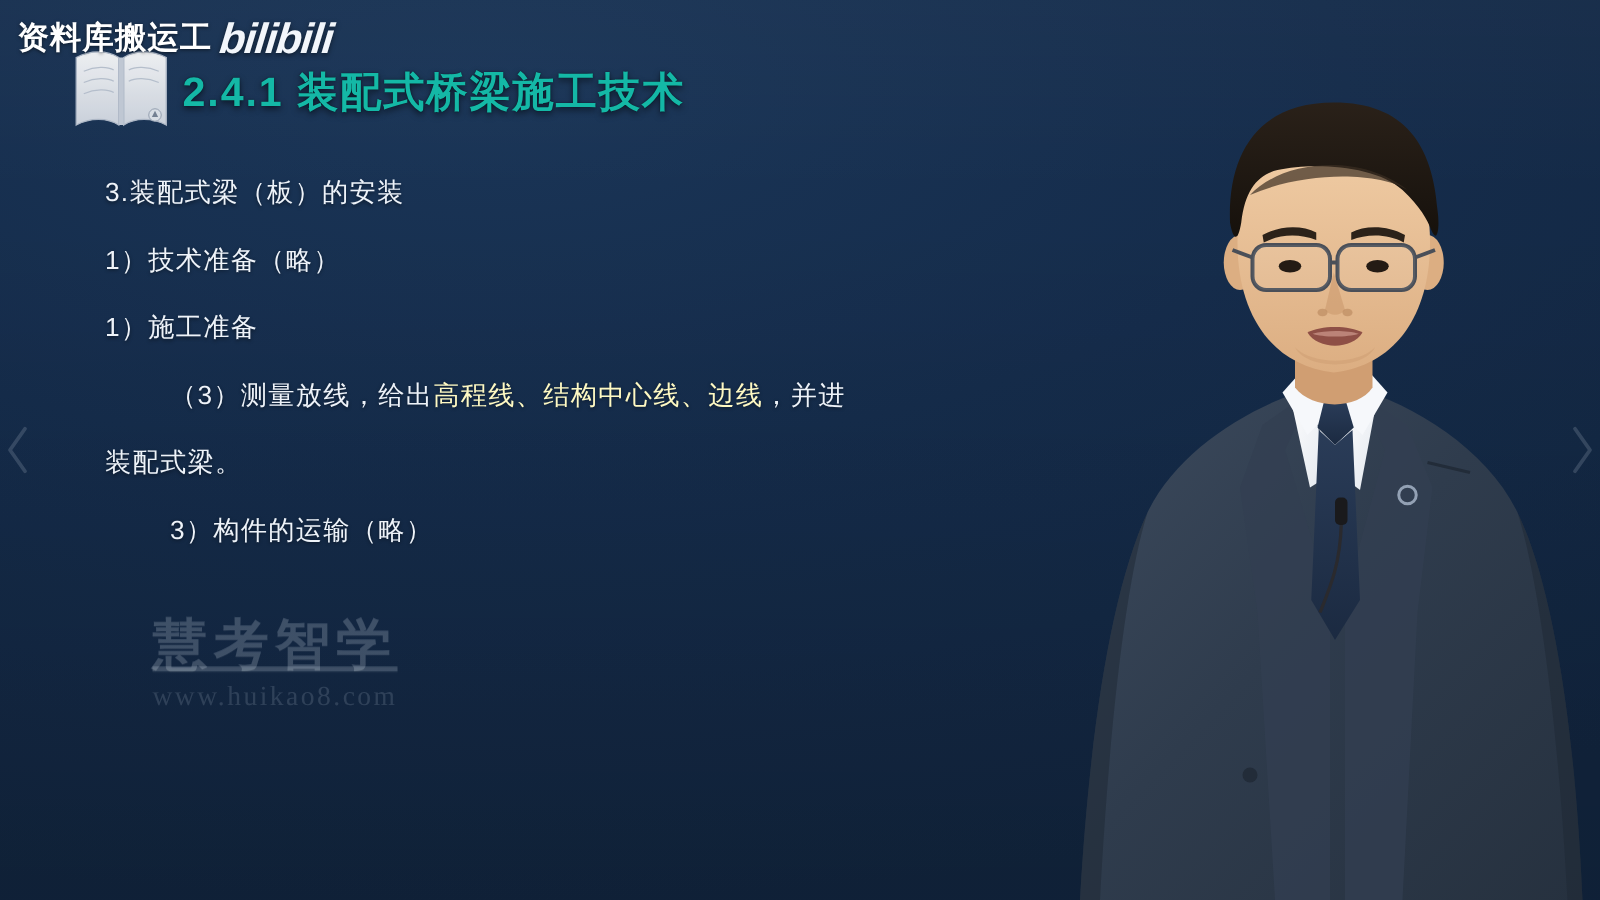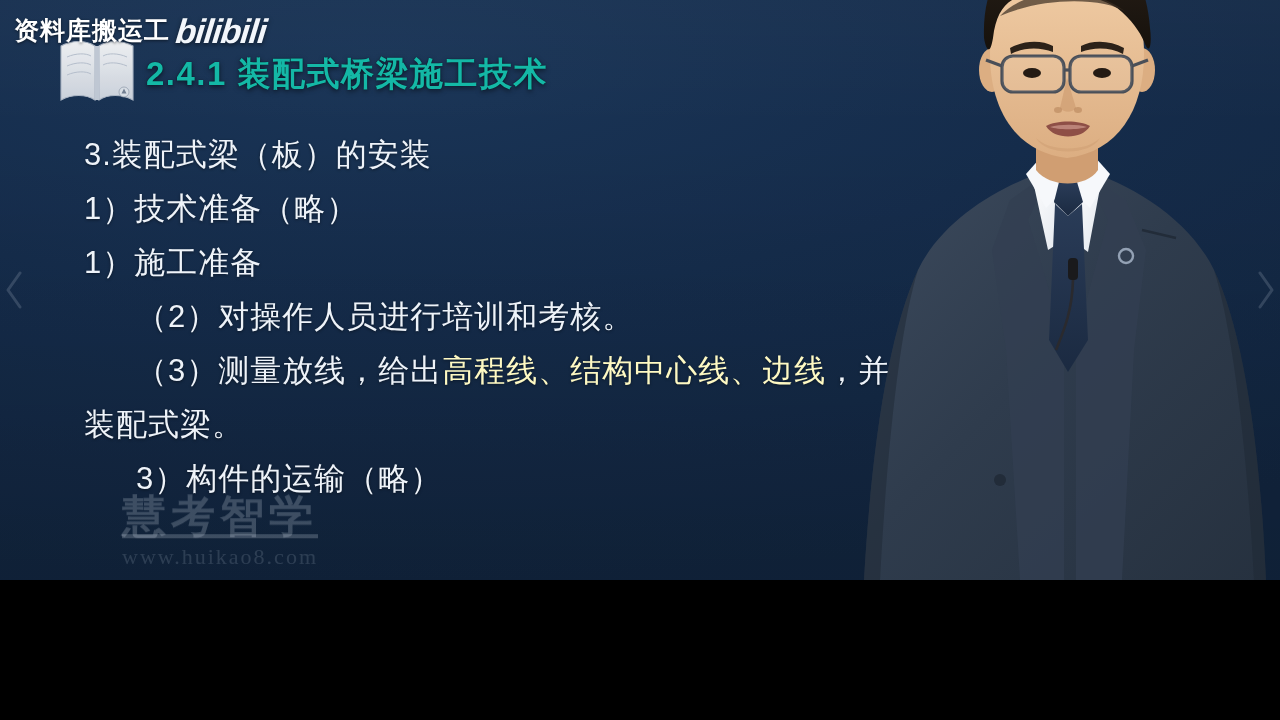--- a/index.html
+++ b/index.html
@@ -3,21 +3,21 @@
 <meta charset="utf-8">
 <style>
   html, body {
     margin: 0;
     padding: 0;
     background: #000;
   }
   #stage {
     position: relative;
     width: 1280px;
-    height: 580px;
+    height: 720px;
     overflow: hidden;
     background: #152b49;
     font-family: "Liberation Sans", "DejaVu Sans", sans-serif;
     -webkit-font-smoothing: antialiased;
   }
   
   #slide-bg {
     position: absolute;
     inset: 0;
     background:
@@ -91,21 +91,21 @@
   
   .slide-body {
     position: absolute;
     left: 84px;
     top: 128px;
     width: 800px;
     z-index: 4;
   }
   .body-line {
     color: #eef3f9;
-    font-size: 31px;
+    font-size: 21px;
     line-height: 54px;
     letter-spacing: 1px;
     text-shadow: 0 1px 3px rgba(0,0,0,.45);
     white-space: nowrap;
   }
   .body-line.indent-1 { padding-left: 52px; }
   .body-line.indent-0 { padding-left: 0px; }
   .hl { color: #fef9c3; }
 
   
@@ -190,21 +190,20 @@
     <span class="channel-name">资料库搬运工</span>
     <span class="bili-logo">bilibili</span>
   </div>
 
   <div class="slide-title">2.4.1  装配式桥梁施工技术</div>
 
   <div class="slide-body" id="slide-body">
       <div class="body-line indent-0"><span>3.装配式梁（板）的安装</span></div>
       <div class="body-line indent-0"><span>1）技术准备（略）</span></div>
       <div class="body-line indent-0"><span>1）施工准备</span></div>
-      <div class="body-line indent-1"><span>（2）对操作人员进行培训和考核。</span></div>
       <div class="body-line indent-1"><span>（3）测量放线，给出</span><span class="hl">高程线、结构中心线、边线</span><span>，并进</span></div>
       <div class="body-line indent-0"><span>装配式梁。</span></div>
       <div class="body-line indent-1"><span>3）构件的运输（略）</span></div>
     </div>
 
   <div class="site-wm">
     <div class="site-wm-name">慧考智学</div>
     <div class="site-wm-url">www.huikao8.com</div>
   </div>
 

